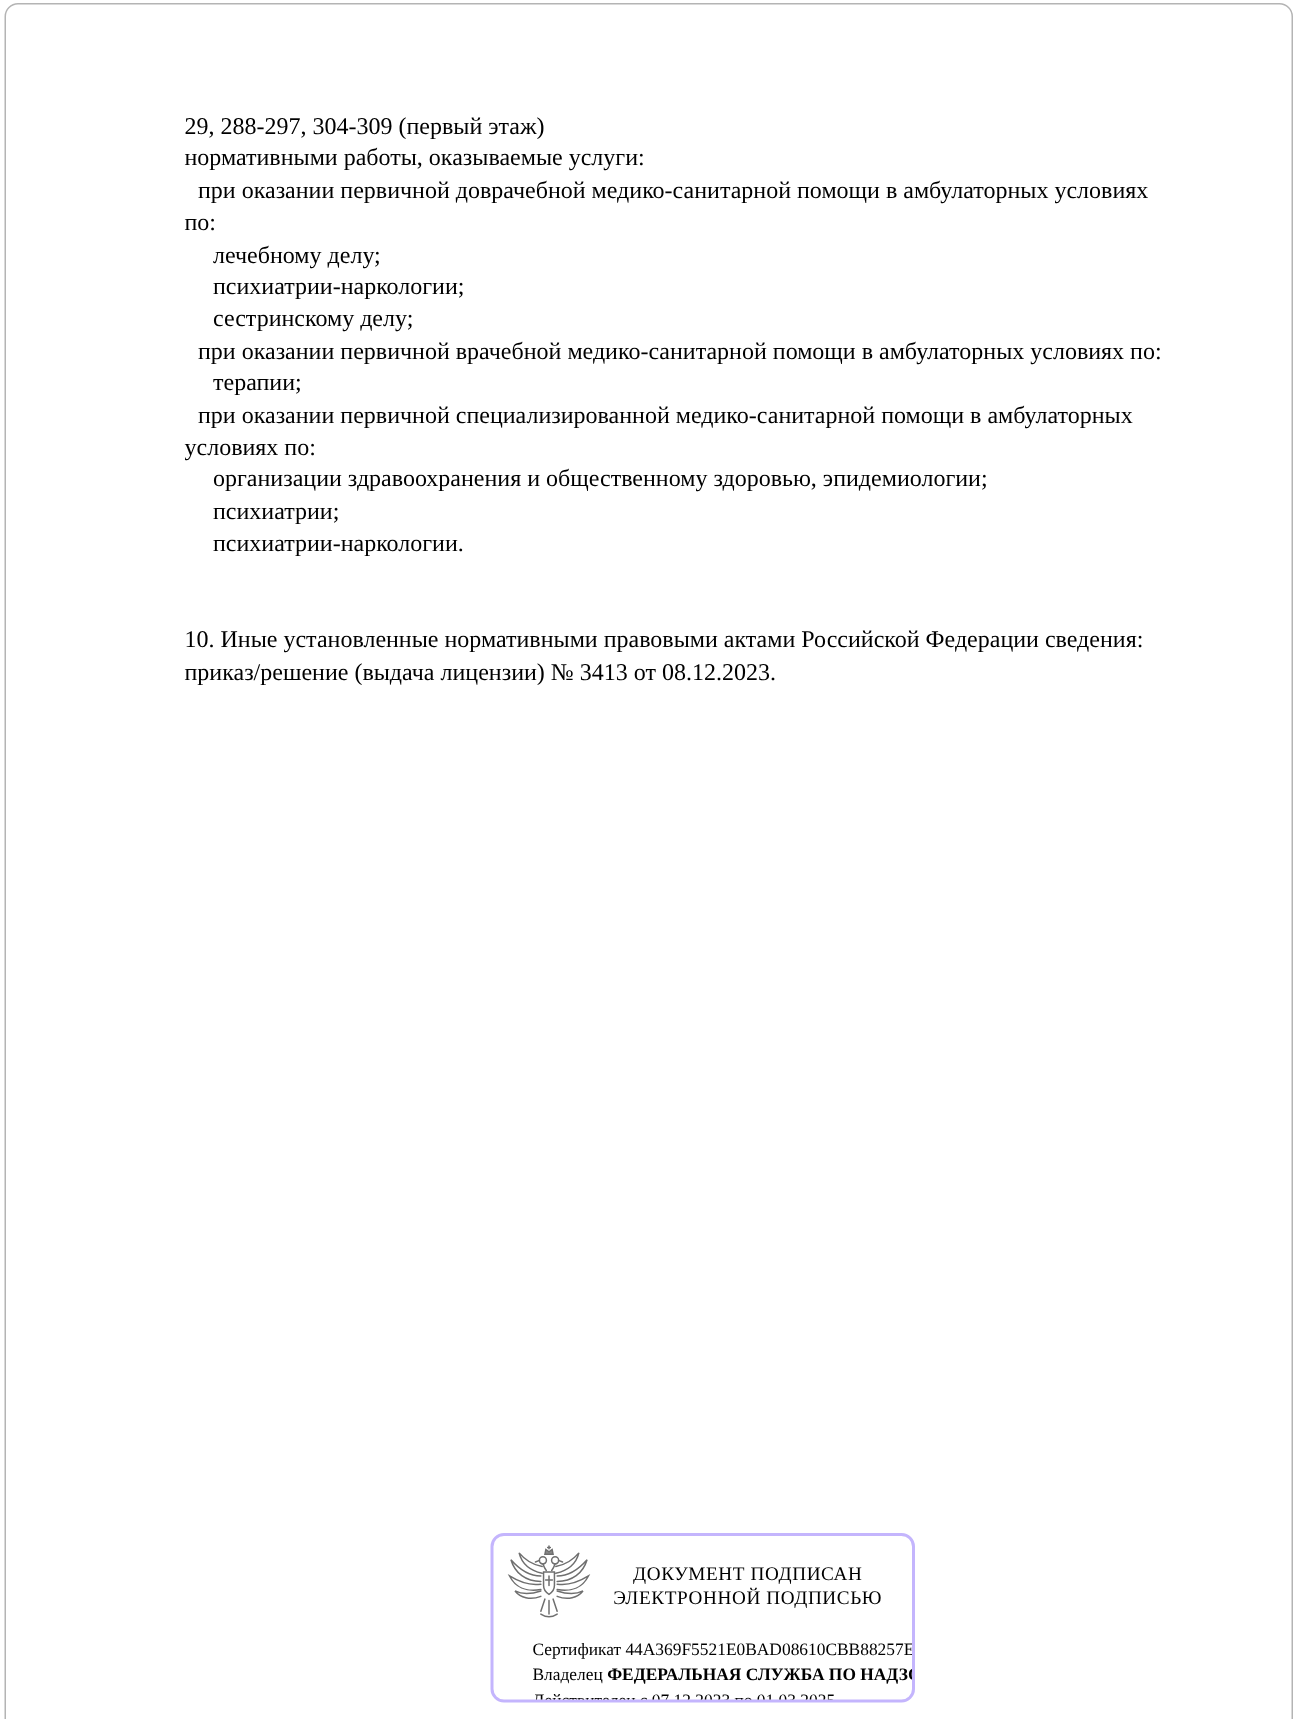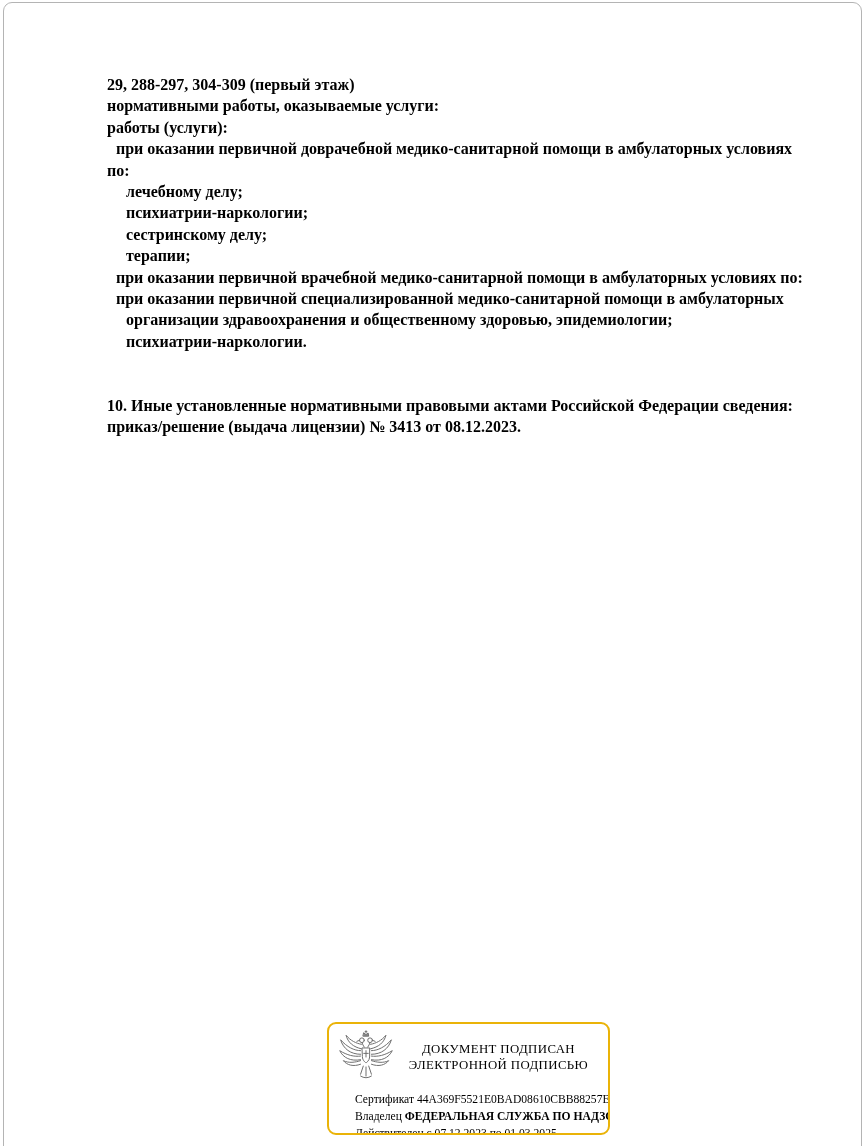--- a/index.html
+++ b/index.html
@@ -5,32 +5,32 @@
   html,body{margin:0;padding:0;background:#fff;}
   body{
     width:867px;height:1146px;position:relative;overflow:hidden;
     font-family:"Liberation Serif","DejaVu Serif",serif;color:#000;
   }
   .page{
     position:absolute;top:2px;left:3px;width:859px;height:1190px;
     border:1px solid #b4b4b4;border-radius:9px;background:#fff;box-sizing:border-box;
   }
   .body-text{
-    position:absolute;top:71px;left:103px;width:712px;font-weight:bold;
+    position:absolute;top:71px;left:119px;width:712px;
   }
   .line{
     font-size:16px;line-height:21.4px;min-height:21.4px;white-space:pre;
   }
   .i1{padding-left:9px;}
   .i2{padding-left:19px;}
   .gap{height:21.4px;}
 
   .stamp{
     position:absolute;left:323px;top:1019px;width:283px;height:113px;
-    border:2px solid #eab308;border-radius:9px;background:#fff;
+    border:2px solid #c4b5fd;border-radius:9px;background:#fff;
     box-sizing:border-box;overflow:hidden;
   }
   .stamp-top{
     display:flex;align-items:center;height:58px;padding:4px 6px 0 8px;
   }
   .emblem{width:58px;height:58px;flex:none;}
   .stamp-title{
     flex:1;text-align:center;font-size:12.8px;line-height:16px;letter-spacing:.4px;
   }
   .stamp-lines{
@@ -39,30 +39,31 @@
   .stamp-lines .owner-value{font-weight:bold;}
 </style>
 </head>
 <body>
 
 <div class="page">
 
   <div class="body-text">
     <div class="line i0">29, 288-297, 304-309 (первый этаж)</div>
     <div class="line i0">нормативными работы, оказываемые услуги:</div>
-    <div class="line i0">работы (услуги):</div>
     <div class="line i1">при оказании первичной доврачебной медико-санитарной помощи в амбулаторных условиях</div>
     <div class="line i0">по:</div>
     <div class="line i2">лечебному делу;</div>
     <div class="line i2">психиатрии-наркологии;</div>
     <div class="line i2">сестринскому делу;</div>
+    <div class="line i1">при оказании первичной врачебной медико-санитарной помощи в амбулаторных условиях по:</div>
     <div class="line i2">терапии;</div>
-    <div class="line i1">при оказании первичной врачебной медико-санитарной помощи в амбулаторных условиях по:</div>
     <div class="line i1">при оказании первичной специализированной медико-санитарной помощи в амбулаторных</div>
+    <div class="line i0">условиях по:</div>
     <div class="line i2">организации здравоохранения и общественному здоровью, эпидемиологии;</div>
+    <div class="line i2">психиатрии;</div>
     <div class="line i2">психиатрии-наркологии.</div>
     <div class="gap"></div>
     <div class="gap"></div>
     <div class="line i0">10. Иные установленные нормативными правовыми актами Российской Федерации сведения:</div>
     <div class="line i0">приказ/решение (выдача лицензии) № 3413 от 08.12.2023.</div>
     <div class="gap"></div>
   </div>
 
   <div class="stamp">
     <div class="stamp-top">

